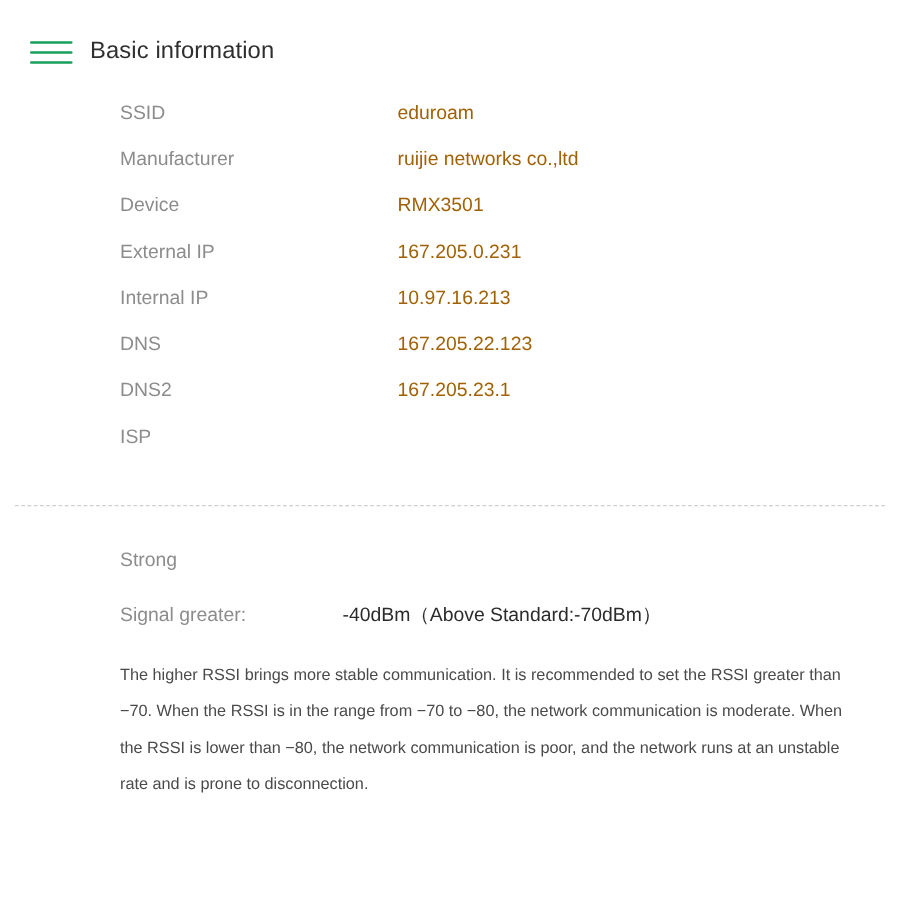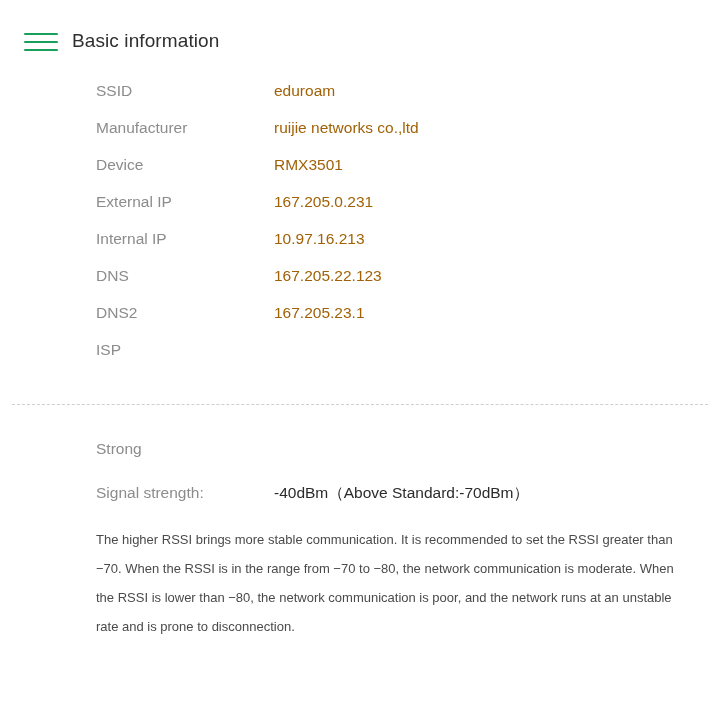--- a/index.html
+++ b/index.html
@@ -86,20 +86,21 @@
 
   
   .info-list {
     margin-top: 26px;
   }
   .info-row {
     display: flex;
     align-items: baseline;
     height: 37px;
     padding-left: 96px;
+    gap: 44px;
   }
   .info-label {
     width: 178px;
     flex: 0 0 178px;
     font-size: 15.5px;
     color: #8c8c8c;
     line-height: 20px;
   }
   .info-value {
     font-size: 15.5px;
@@ -207,21 +208,21 @@
   <div class="divider"></div>
 
   <div class="signal-block">
 
 
     <div class="signal-body">
 
       <div class="signal-strong">Strong</div>
 
       <div class="signal-row">
-        <div class="info-label">Signal strength:</div>
+        <div class="info-label">Signal greater:</div>
         <div class="info-value">-40dBm（Above Standard:-70dBm）</div>
       </div>
 
       <div class="signal-desc">The higher RSSI brings more stable communication. It is recommended to set the RSSI greater than −70. When the RSSI is in the range from −70 to −80, the network communication is moderate. When the RSSI is lower than −80, the network communication is poor, and the network runs at an unstable rate and is prone to disconnection.</div>
 
     </div>
   </div>
 
 </div>
 

